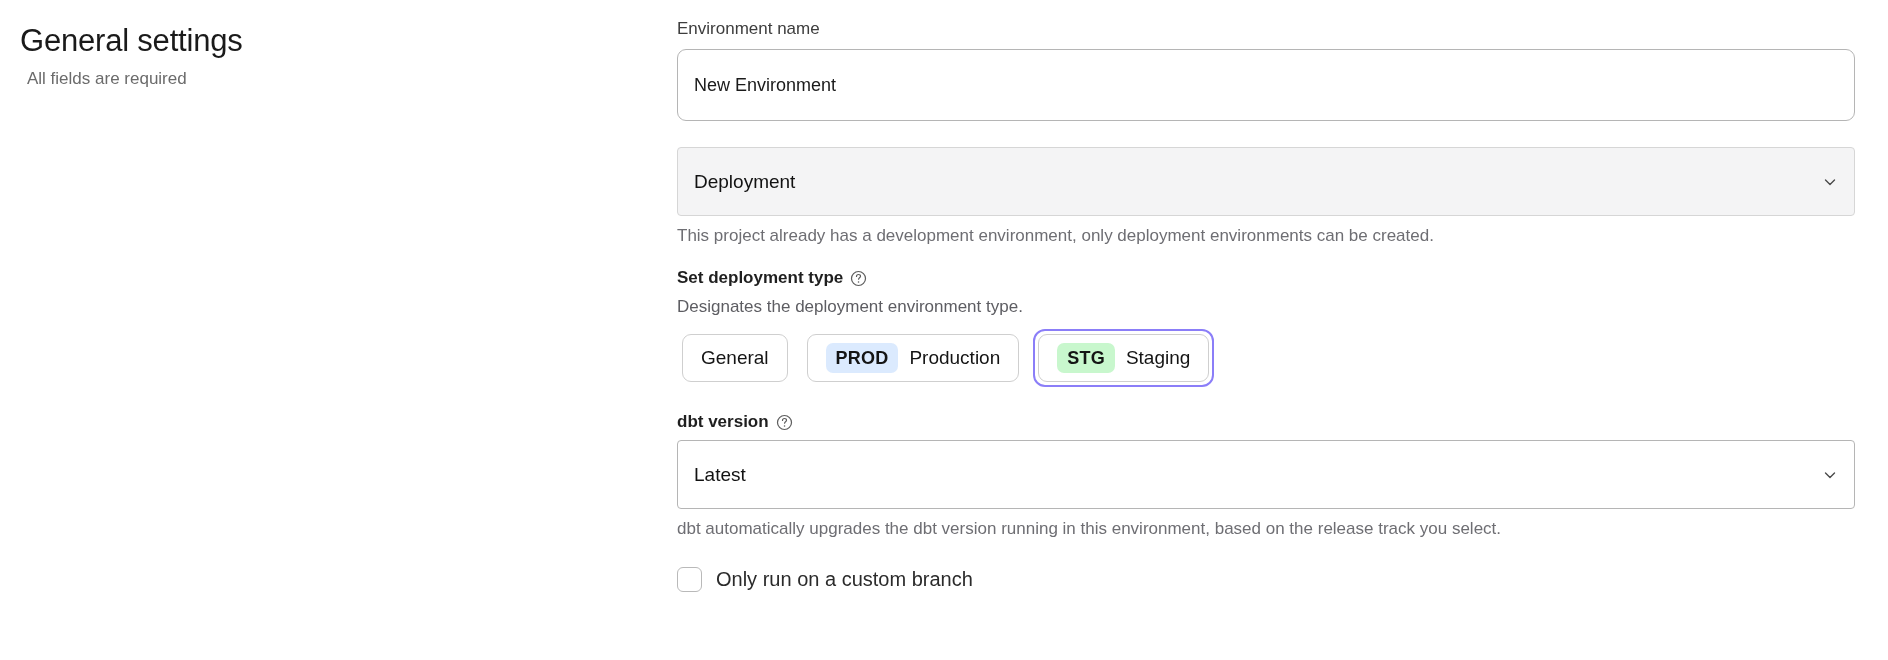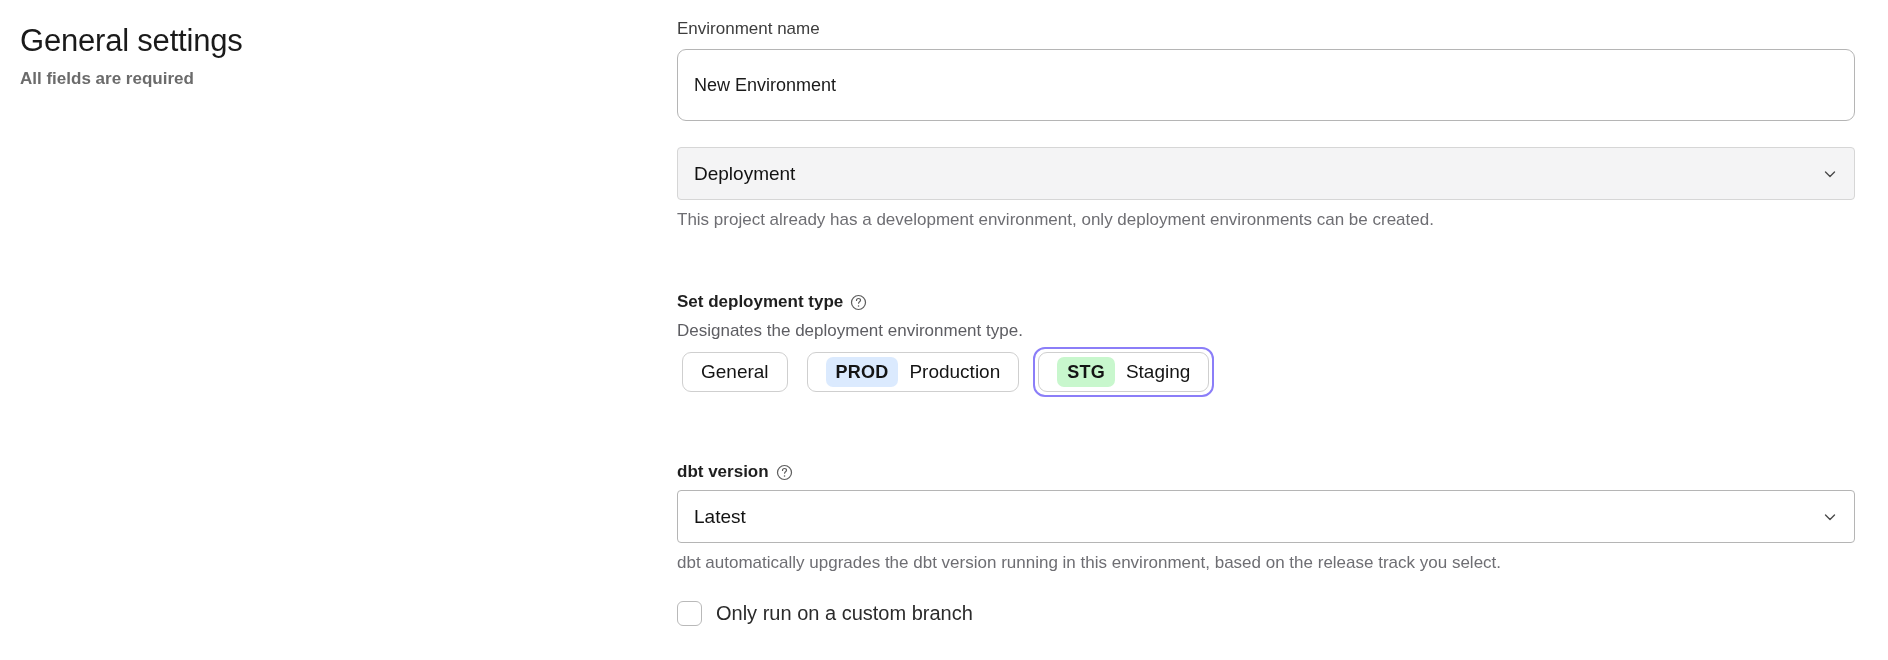--- a/index.html
+++ b/index.html
@@ -36,22 +36,21 @@
     line-height: 38px;
     font-weight: 400;
     color: #1a1a1a;
     letter-spacing: -0.2px;
     margin: 0 0 8px 0;
   }
   .page-subtitle {
     font-size: 17px;
     line-height: 22px;
     color: #6b6b6b;
-    margin: 0;
-    font-weight: bold;
+    margin: 7px;
   }
 
   
   .form-col {
     flex: 1 1 auto;
     padding-right: 33px;
     padding-top: 0px;
   }
 
   .field { margin-bottom: 0; }
@@ -64,21 +63,20 @@
     margin-bottom: 9px;
   }
   .field-label.muted { color: #a6a6a6; }
   .field-label.strong { font-weight: 700; color: #1f1f1f; }
 
   .label-row {
     display: flex;
     align-items: center;
     gap: 7px;
     margin-bottom: 7px;
-    margin-top: 40px;
   }
   .label-row .field-label { margin-bottom: 0; }
 
   .help-icon {
     display: inline-flex;
     align-items: center;
     justify-content: center;
     width: 17px;
     height: 17px;
     flex: 0 0 17px;
@@ -99,21 +97,21 @@
     outline: none;
   }
   .text-input::placeholder { color: #9a9a9a; }
 
   .select-wrap {
     position: relative;
     width: 100%;
   }
   .select-box {
     width: 100%;
-    height: 53px;
+    height: 69px;
     border: 1px solid #d6d6d6;
     border-radius: 4px;
     background: #f4f4f5;
     display: flex;
     align-items: center;
     padding: 0 44px 0 16px;
     font-size: 19px;
     color: #121212;
     cursor: pointer;
   }
@@ -138,21 +136,21 @@
     line-height: 22px;
     color: #6e6e73;
     margin-top: 9px;
   }
 
   .section-desc {
     font-size: 17px;
     line-height: 22px;
     color: #5d5d62;
     margin-top: 2px;
-    margin-bottom: 5px;
+    margin-bottom: 11px;
   }
 
   
   .seg-group {
     display: flex;
     align-items: center;
     gap: 9px;
   }
   .seg-outer {
     border-radius: 12px;
@@ -160,21 +158,21 @@
     border: 2px solid transparent;
     display: inline-flex;
   }
   .seg-outer.selected {
     border-color: #8b7ef8;
   }
   .seg-btn {
     display: inline-flex;
     align-items: center;
     gap: 11px;
-    height: 40px;
+    height: 48px;
     padding: 0 18px;
     border: 1px solid #cfcfcf;
     border-radius: 9px;
     background: #ffffff;
     font-family: "Liberation Sans", sans-serif;
     font-size: 19px;
     color: #141414;
     cursor: pointer;
     white-space: nowrap;
   }

